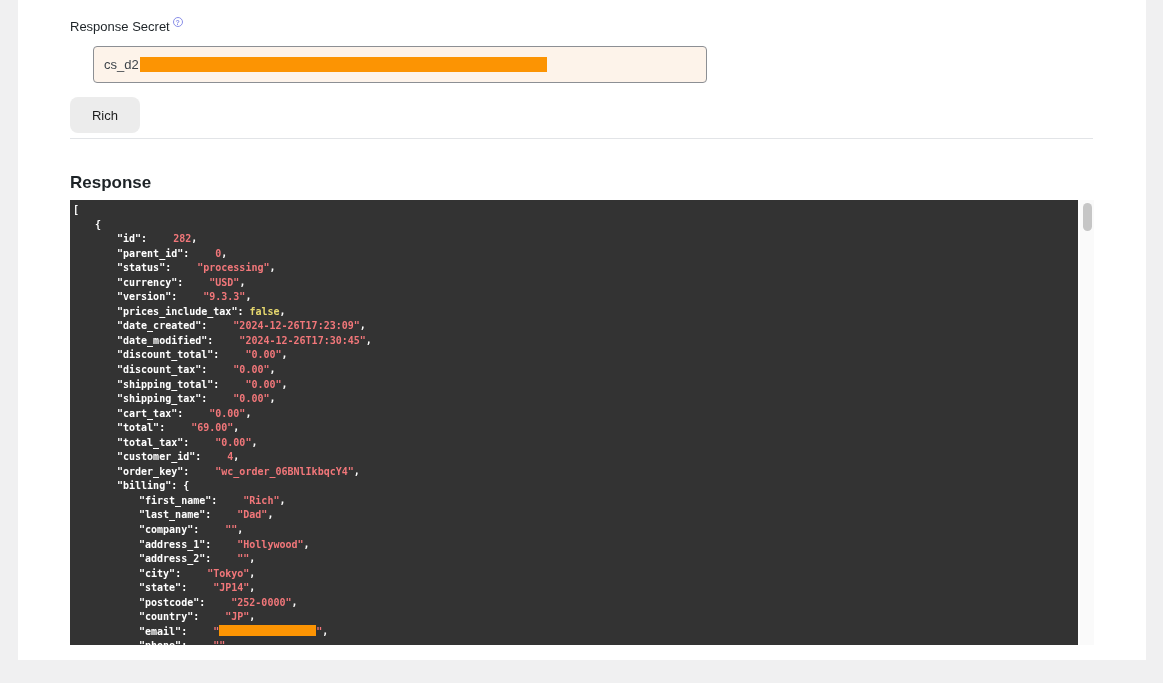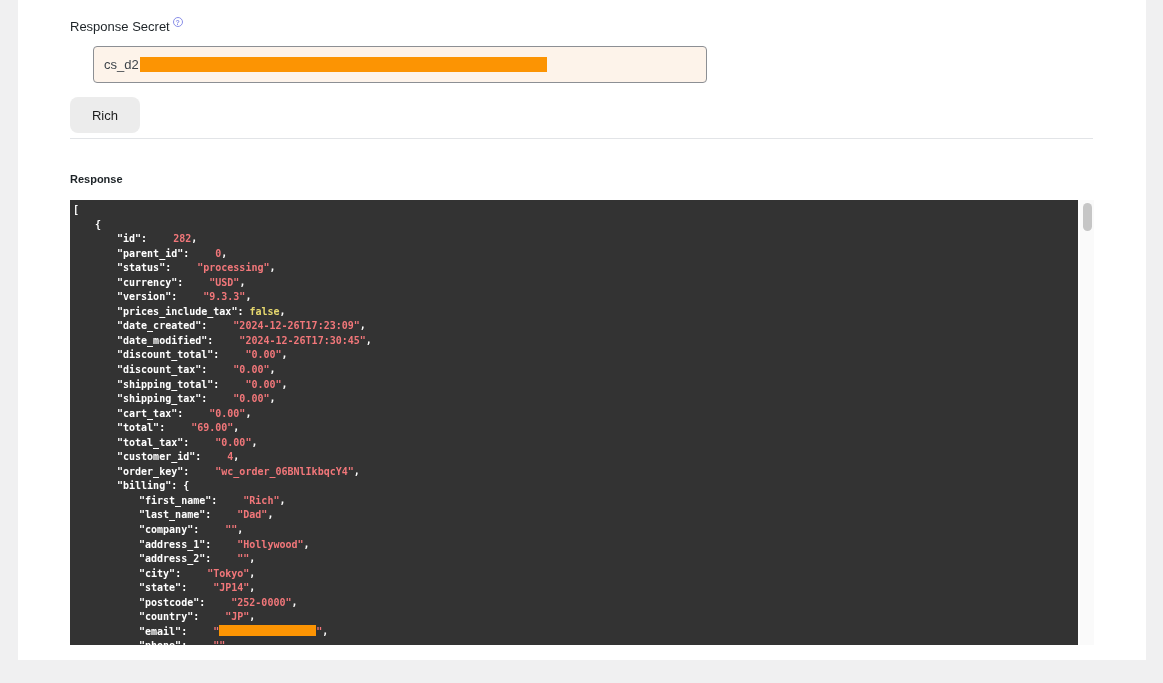--- a/index.html
+++ b/index.html
@@ -70,21 +70,21 @@
   }
   .divider {
     position: absolute;
     left: 52px; top: 138px;
     width: 1023px; height: 1px;
     background: #e2e4e7;
   }
   .response-heading {
     position: absolute;
     left: 52px; top: 173px;
-    font-size: 11px;
+    font-size: 17px;
     font-weight: bold;
     color: #1d2327;
   }
   .code-block {
     position: absolute;
     left: 52px; top: 200px;
     width: 1008px; height: 445px;
     background: var(--code-bg, #333333);
     overflow: hidden;
     padding: 3px 0 0 3px;

